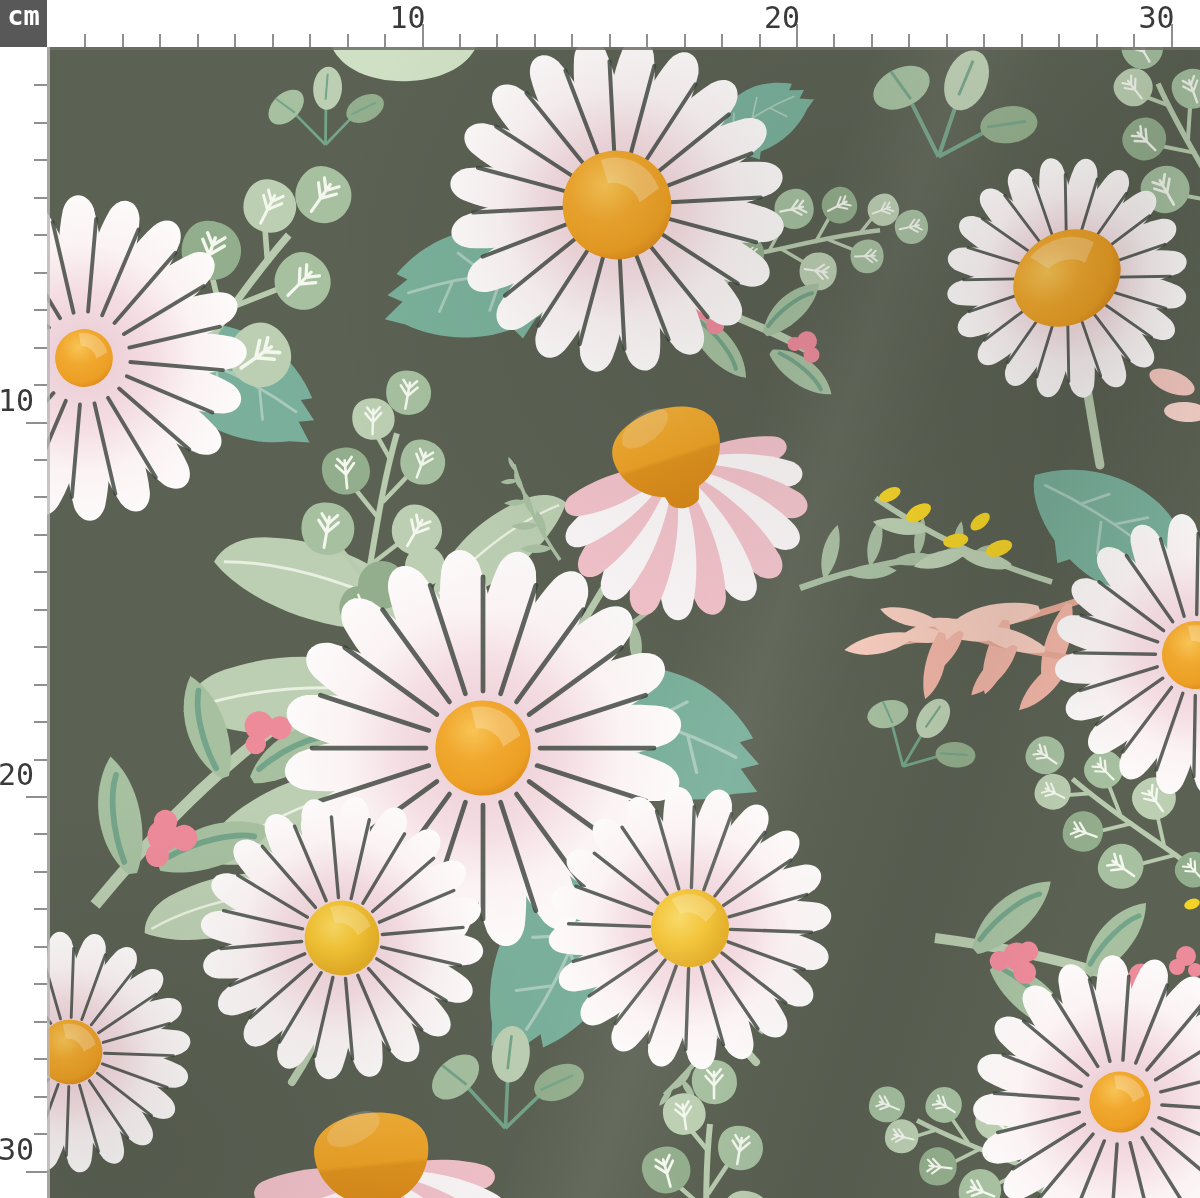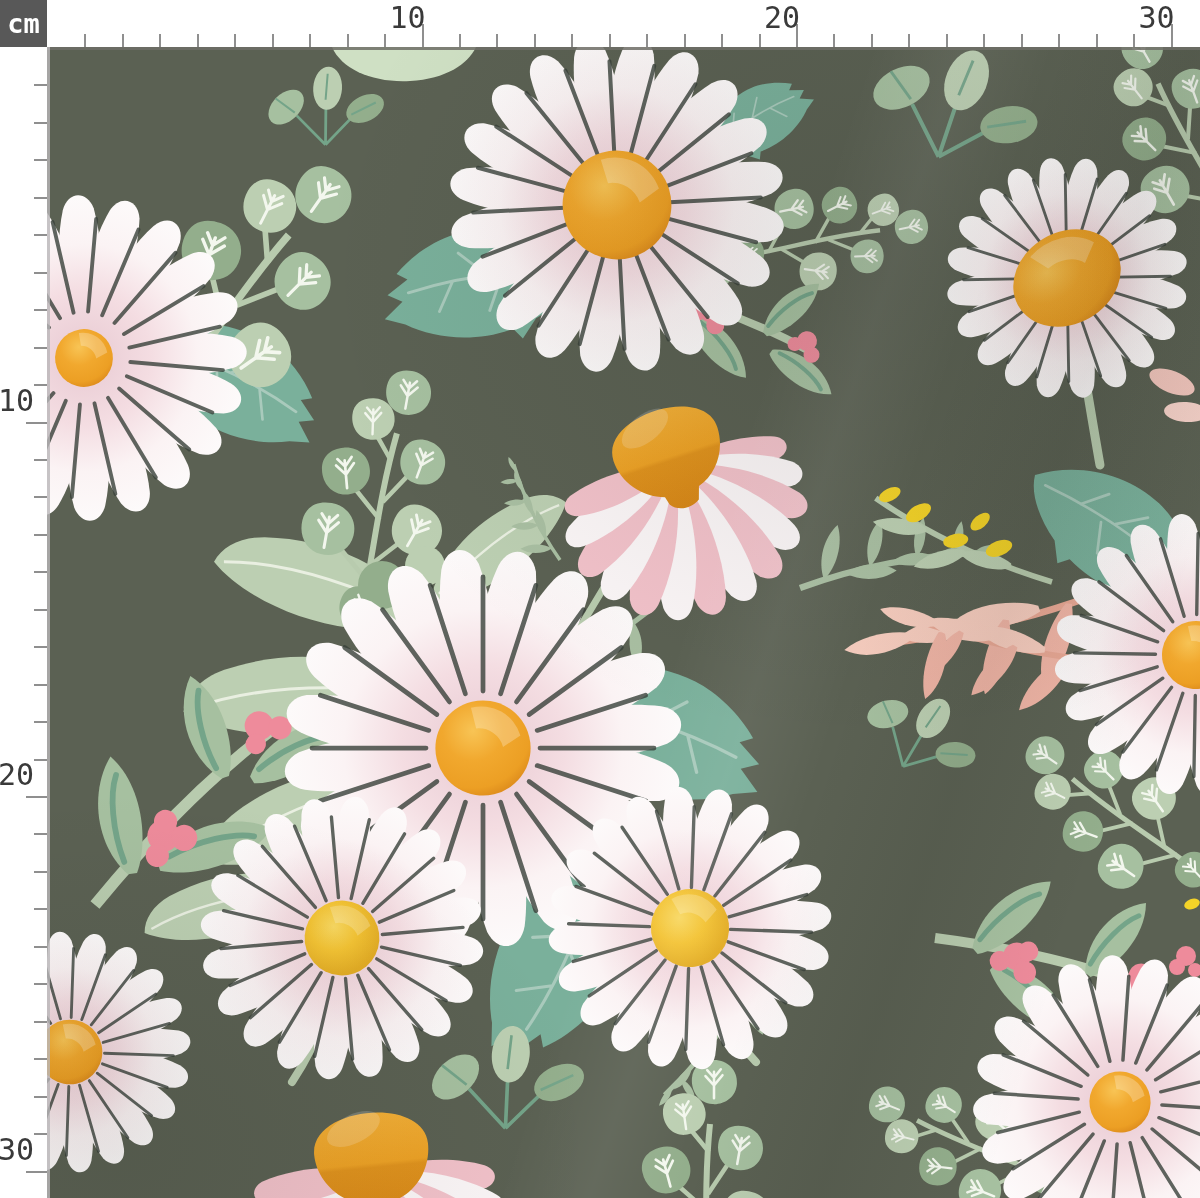--- a/index.html
+++ b/index.html
@@ -19,21 +19,21 @@
   .ruler-left{position:absolute;left:0;top:47px;width:47px;height:1151px;background:var(--ruler-bg,#fff);z-index:4;}
   .ruler-top .tick{position:absolute;bottom:0;width:2px;height:13px;background:var(--ruler-tick,#8f8f8f);}
   .ruler-top .tick.major{height:23px;}
   .ruler-top .rlabel{position:absolute;bottom:13px;transform:translateX(-100%);
       font-size:30px;line-height:32px;color:var(--ruler-text,#3a3a3a);}
   .ruler-left .tick{position:absolute;right:0;height:2px;width:13px;background:var(--ruler-tick,#8f8f8f);}
   .ruler-left .tick.major{width:21px;}
   .ruler-left .rlabel{position:absolute;right:13px;font-size:30px;line-height:32px;color:var(--ruler-text,#3a3a3a);}
   .unit-box{position:absolute;left:0;top:0;width:47px;height:47px;z-index:5;
       background:var(--ruler-unit-box-bg,#585858);color:var(--ruler-unit-box-text,#fff);
-      display:flex;align-items:center;justify-content:center;
+      display:flex;justify-content:center;
       font-size:27px;font-weight:bold;}
 </style>
 </head>
 <body>
 
 <div class="stage">
 
 <svg class="fabric-svg" width="1200" height="1198" viewBox="0 0 1200 1198">
   <defs>
     <radialGradient id="petalGrad" gradientUnits="userSpaceOnUse" cx="0" cy="0" r="108">

